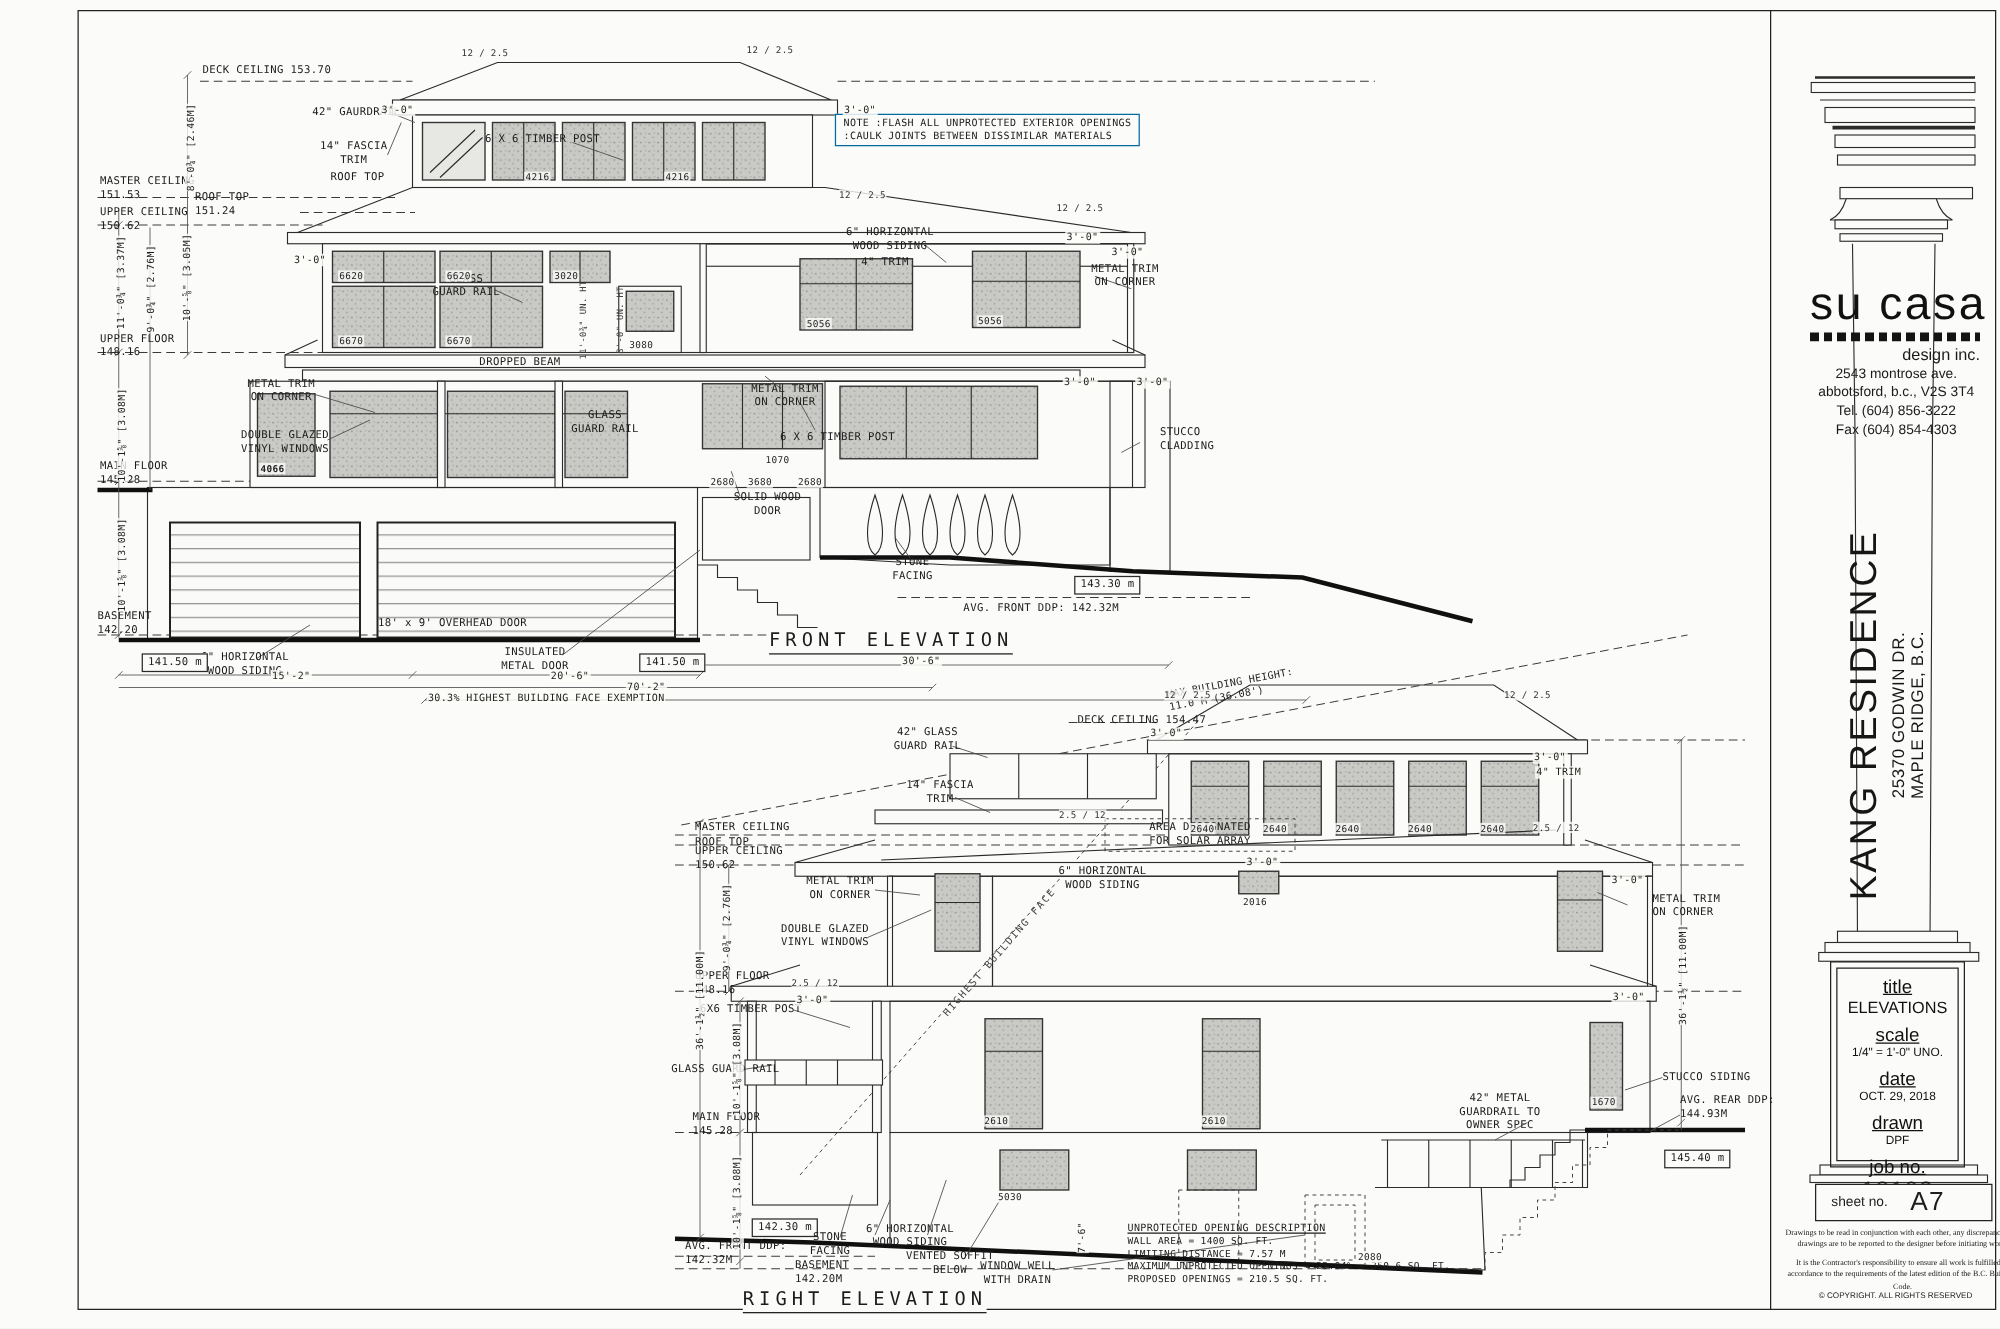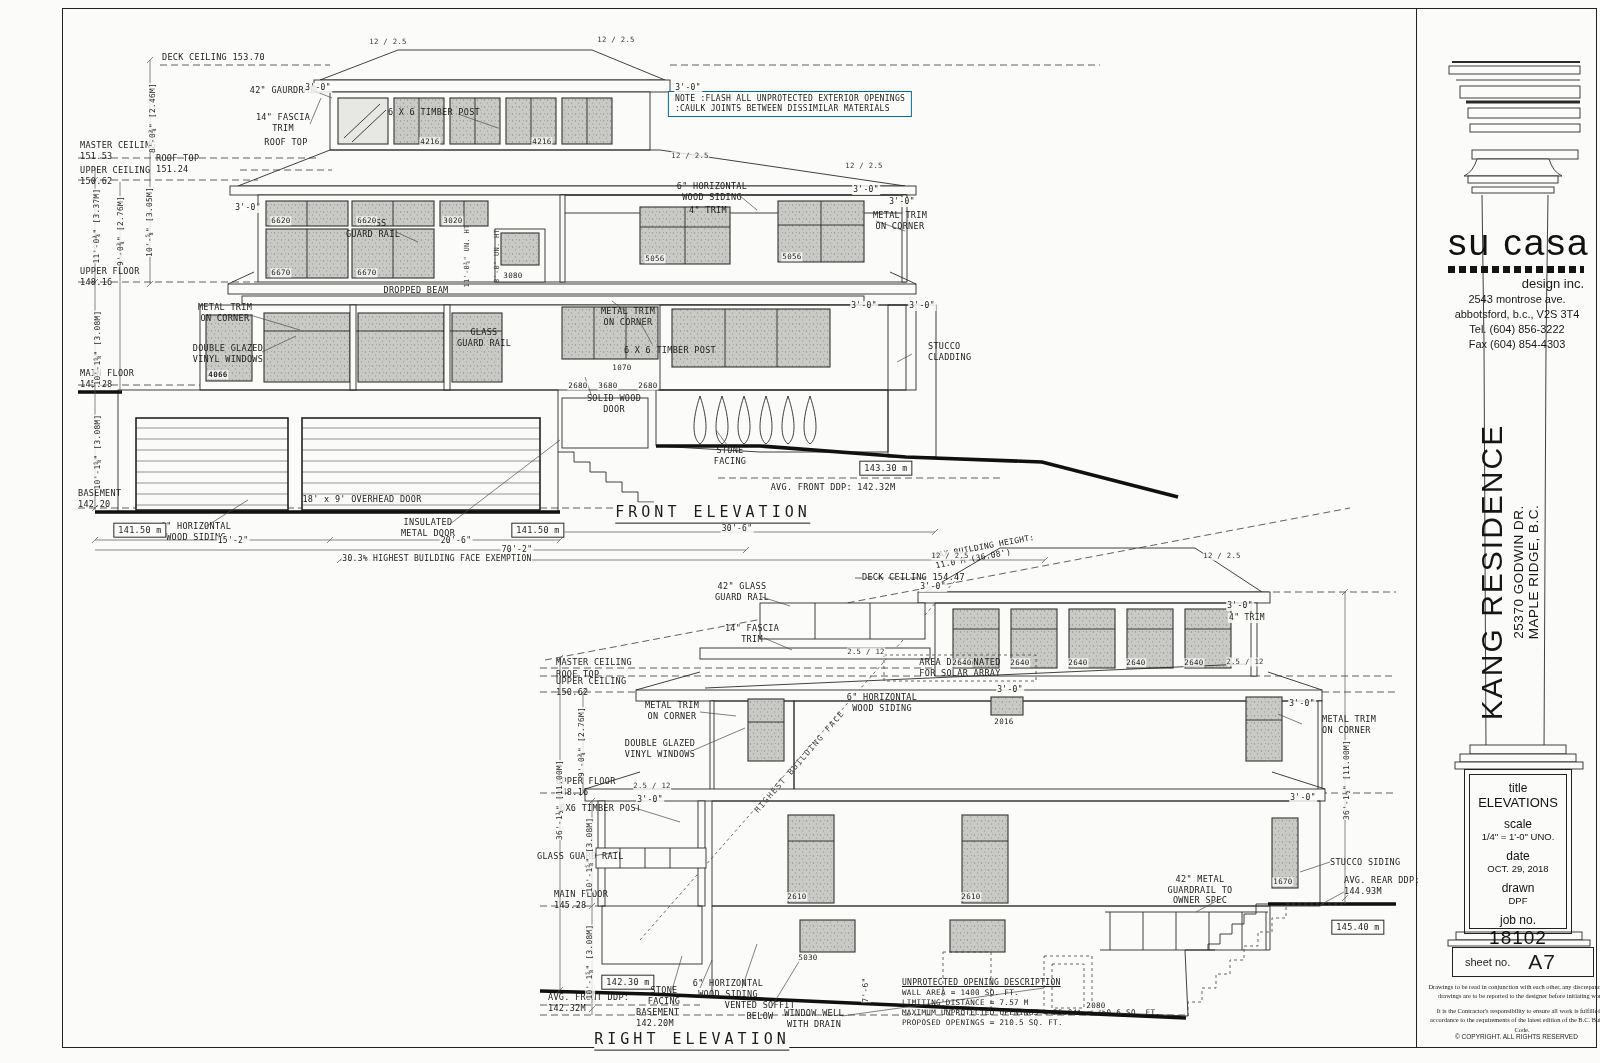--- a/index.html
+++ b/index.html
@@ -37,21 +37,21 @@
   .tb-logo{font-family:"Liberation Sans",sans-serif;font-size:37px;letter-spacing:2px;color:#111;}
   .tb-dots{height:7px;background:repeating-linear-gradient(90deg,#141414 0 7px,transparent 7px 11px);}
   .tb-tag{font-family:"Liberation Sans",sans-serif;font-size:13px;text-align:right;color:#1a1a1a;}
   .tb-addr{font-family:"Liberation Sans",sans-serif;font-size:11px;text-align:center;line-height:1.35;color:#1a1a1a;}
   .proj{position:absolute;transform:translate(-50%,-50%) rotate(-90deg);text-align:center;white-space:nowrap;}
   .proj-name{font-family:"Liberation Sans",sans-serif;font-size:30px;letter-spacing:2px;color:#161616;}
   .proj-addr{font-family:"Liberation Sans",sans-serif;font-size:13.5px;letter-spacing:.5px;margin-top:2px;color:#161616;}
   .fldbox{position:absolute;border:1.4px solid #222;}
   .fldbox-in{position:absolute;inset:4px;border:1px solid #222;padding:6px 2px;text-align:center;
              font-family:"Liberation Sans",sans-serif;}
-  .fld-k{font-size:12px;margin-top:7px;color:#111;}
+  .fld-k{font-size:15px;margin-top:7px;color:#111;text-decoration:underline;}
   .fld-v{font-size:9.5px;color:#111;}
   .fld-v.big{font-size:13px;}
   .fld-v.huge{font-size:19px;letter-spacing:1px;}
   .sheetrow{position:absolute;border:1.4px solid #222;display:flex;align-items:center;
             font-family:"Liberation Sans",sans-serif;background:#fbfbf9;}
   .sheetrow .k{font-size:11px;margin-left:12px;}
   .sheetrow .v{font-size:21px;margin-left:18px;letter-spacing:1px;}
   .tb-note{position:absolute;width:190px;text-align:center;font-family:"Liberation Serif",serif;
            font-size:6.4px;line-height:1.45;color:#222;}
   .tb-copy{position:absolute;font-family:"Liberation Sans",sans-serif;font-size:6.5px;color:#222;}

